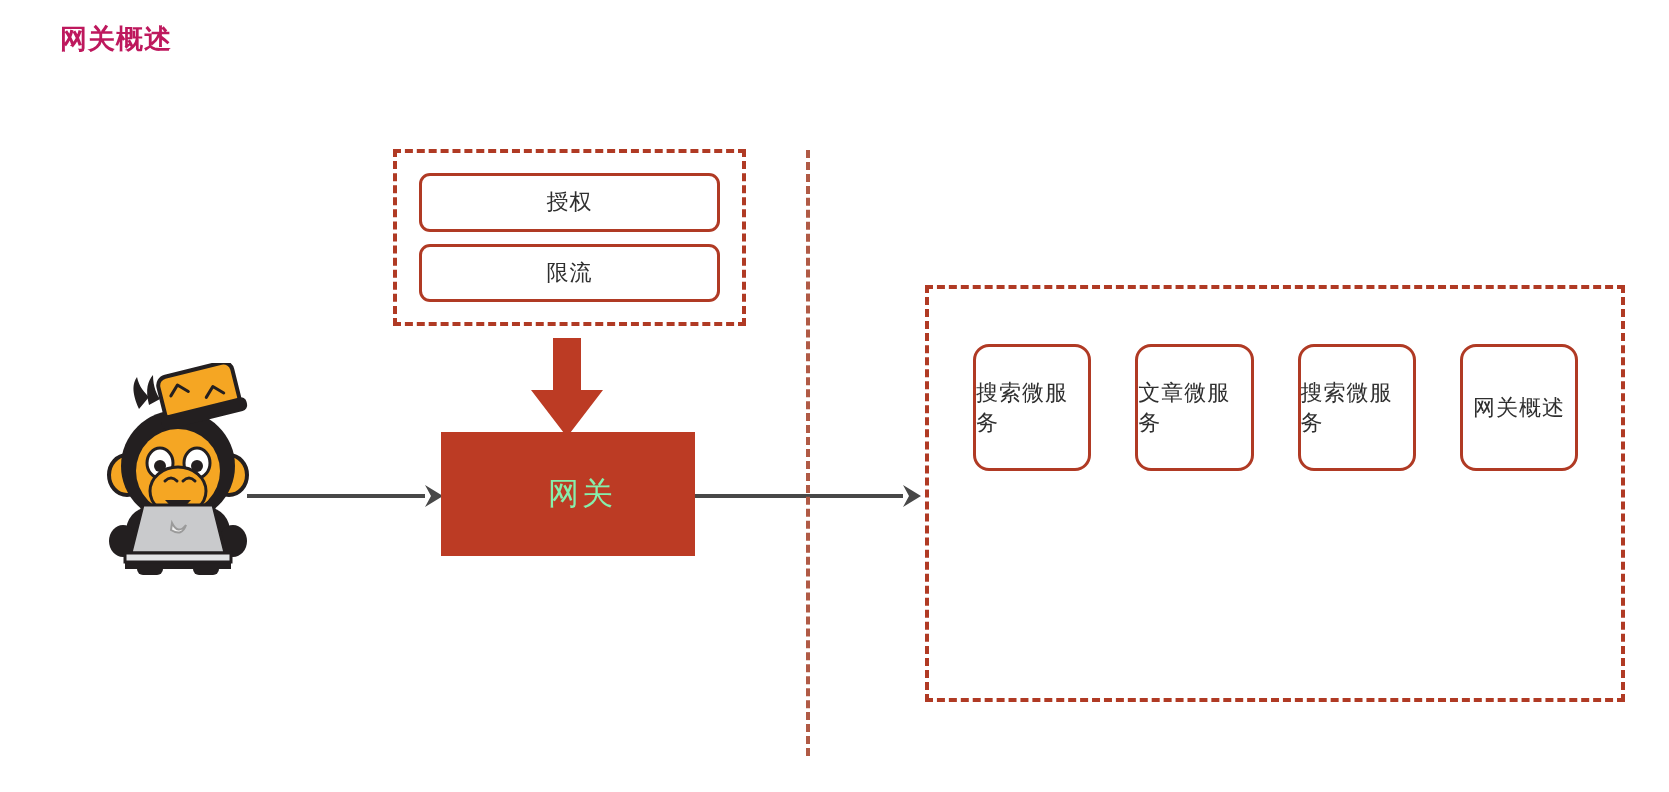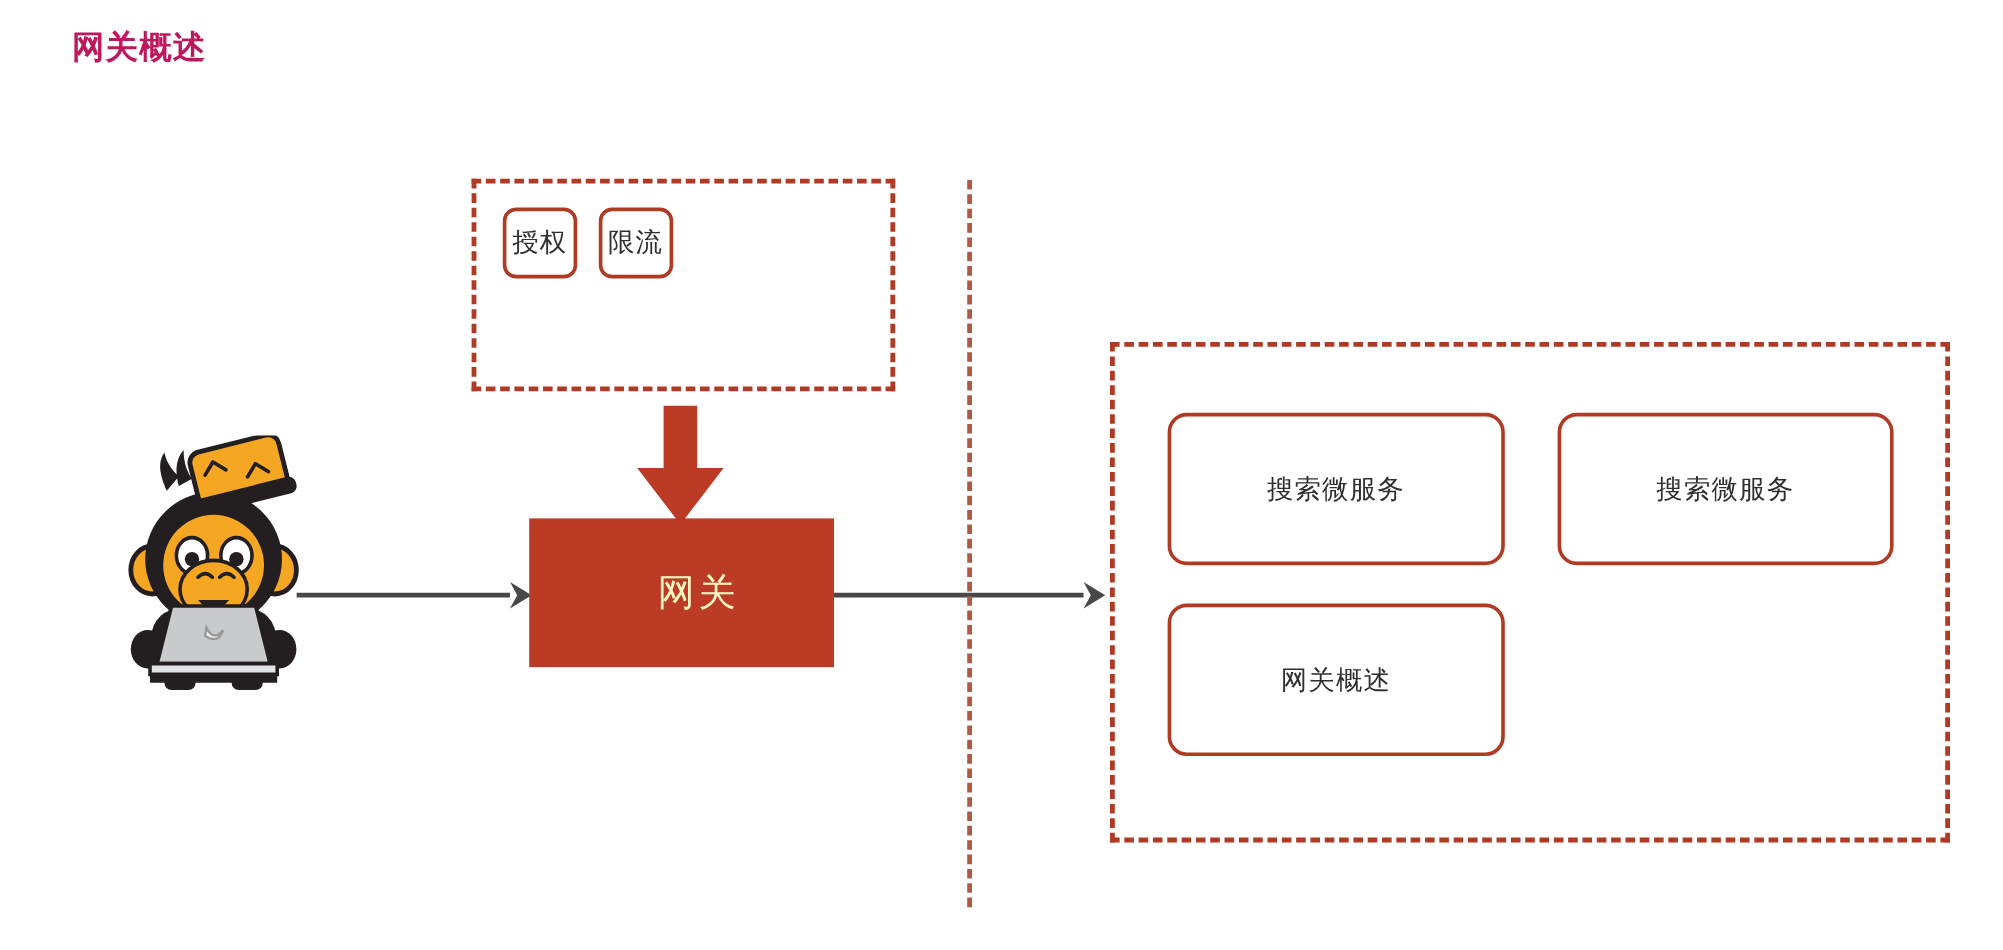--- a/index.html
+++ b/index.html
@@ -42,21 +42,21 @@
     width: 353px;
     height: 177px;
     border: 4px dashed #b03a24;
     box-sizing: border-box;
     background: transparent;
   }
   .policy-grid {
     position: absolute;
     left: 0; top: 0; right: 0; bottom: 0;
     display: grid;
-    grid-template-columns: 1fr 1fr 1fr 1fr;
+    grid-template-columns: 1fr;
     grid-template-rows: 1fr 1fr;
     column-gap: 18px;
     row-gap: 12px;
     padding: 20px 22px;
     box-sizing: border-box;
   }
   .pill {
     border: 3px solid #b03a24;
     border-radius: 11px;
     background: #ffffff;
@@ -84,21 +84,21 @@
     left: 441px;
     top: 432px;
     width: 254px;
     height: 124px;
     background: #bc3b24;
     display: flex;
     align-items: center;
     justify-content: center;
   }
   #gateway-label {
-    color: #fef9c3;
+    color: #86efac;
     font-size: 31px;
     letter-spacing: 3px;
     margin-left: 28px;
   }
 
   
   #vertical-divider {
     position: absolute;
     left: 806px;
     top: 150px;
@@ -117,21 +117,21 @@
     top: 285px;
     width: 700px;
     height: 417px;
     border: 4px dashed #b03a24;
     box-sizing: border-box;
   }
   .services-grid {
     position: absolute;
     left: 0; top: 0; right: 0; bottom: 0;
     display: grid;
-    grid-template-columns: 1fr 1fr;
+    grid-template-columns: 1fr 1fr 1fr 1fr;
     grid-template-rows: 1fr 1fr;
     column-gap: 44px;
     row-gap: 32px;
     padding: 55px 43px 68px 44px;
     box-sizing: border-box;
   }
   .service-card {
     border: 3px solid #b03a24;
     border-radius: 16px;
     background: #ffffff;
@@ -235,20 +235,23 @@
   </svg>
 
   <div id="vertical-divider"></div>
 
   <div id="services-group">
     <div class="services-grid">
       <div class="service-card">
         <span>搜索微服务</span>
       </div>
       <div class="service-card">
+        <span>文章微服务</span>
+      </div>
+      <div class="service-card">
         <span>搜索微服务</span>
       </div>
       <div class="service-card">
         <span>网关概述</span>
       </div>
     </div>
   </div>
 
 </div>
 

